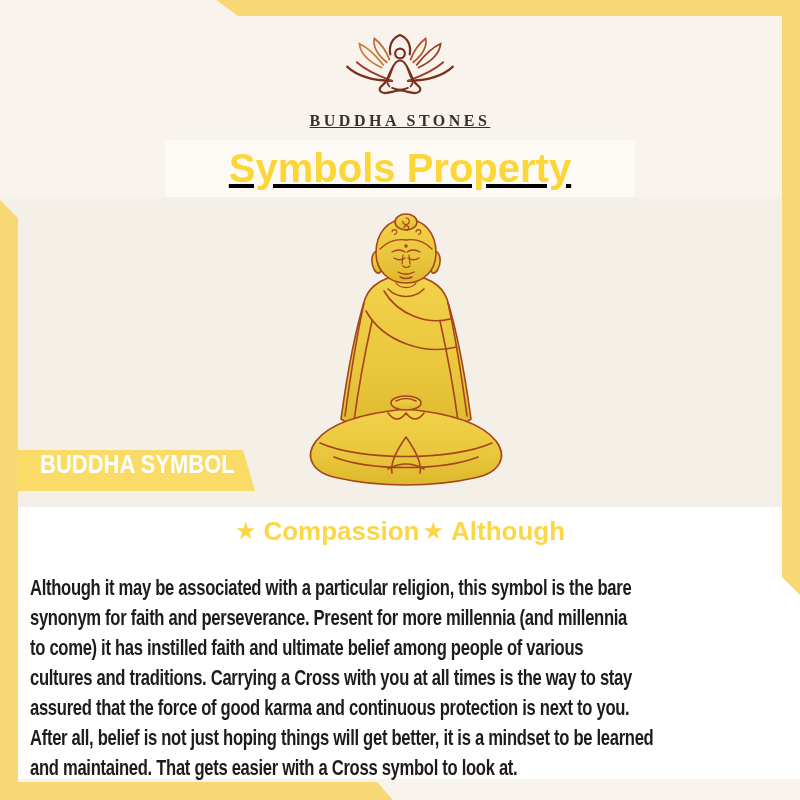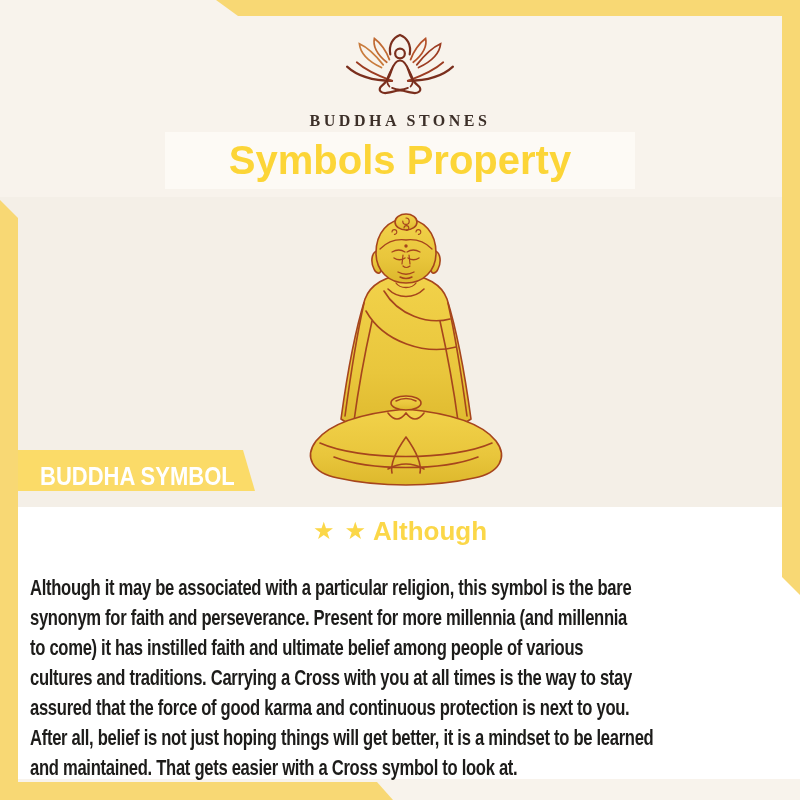--- a/index.html
+++ b/index.html
@@ -28,36 +28,36 @@
   .ribbon-left{left:0;top:200px;width:18px;height:600px;
     clip-path:polygon(0 0,100% 18px,100% 100%,0 100%);}
   .ribbon-bottom{left:0;bottom:0;width:393px;height:18px;
     clip-path:polygon(0 0,calc(100% - 16px) 0,100% 100%,0 100%);}
 
   
   .logo-wrap{position:absolute;left:0;top:22px;width:800px;text-align:center;}
   .logo-svg{display:inline-block;}
   .brand-name{position:absolute;left:0;top:112px;width:800px;text-align:center;
     font-family:"Liberation Serif","DejaVu Serif",serif;font-size:16px;letter-spacing:3.5px;
-    color:#3c2f28;font-weight:600;}
+    color:#3c2f28;font-weight:600;text-decoration:underline;}
 
   
-  .title-panel{position:absolute;left:165px;top:132px;width:470px;height:57px;
-    background:var(--panel-white,#fdfaf5);}
+  .title-panel{position:absolute;left:165px;top:140px;width:470px;height:57px;
+    background:var(--panel-white,#fdfaf5);text-decoration:underline;}
   .page-title{width:100%;height:100%;display:flex;align-items:center;justify-content:center;
     font-size:40px;font-weight:bold;color:var(--title-yellow,#fcd537);letter-spacing:0;}
 
   
   .buddha{position:absolute;left:300px;top:211px;width:212px;height:278px;}
 
   
   .banner{position:absolute;left:18px;top:450px;width:237px;height:41px;
     background:var(--banner-yellow,#fbdb68);
     clip-path:polygon(0 0,calc(100% - 12px) 0,100% 100%,0 100%);
-    display:flex;align-items:flex-end;}
+    display:flex;align-items:flex-start;}
   .banner-label{padding-left:25px;font-size:25px;font-weight:bold;color:var(--banner-text,#fff);
     white-space:nowrap;transform:scaleX(0.88);transform-origin:left center;}
 
   
   .features{position:absolute;left:0;top:511px;width:800px;height:40px;
     display:flex;align-items:center;justify-content:center;
     font-size:26px;font-weight:bold;color:var(--feature-yellow,#fbd748);}
   .feature{display:flex;align-items:center;}
   .star-icon{margin-right:7px;font-size:24px;}
   .feature + .feature{margin-left:3px;}
@@ -159,20 +159,21 @@
     </g>
   </svg>
 
   <div class="banner">
     <span class="banner-label">BUDDHA SYMBOL</span>
   </div>
 
   <div class="features">
     <span class="feature">
       <span class="star-icon">★</span>
+      <span>Compassion</span>
     </span>
     <span class="feature">
       <span class="star-icon">★</span>
       <span>Although</span>
     </span>
   </div>
 
   <div class="description">
     <div class="desc-line">Although it may be associated with a particular religion, this symbol is the bare</div>
     <div class="desc-line">synonym for faith and perseverance. Present for more millennia (and millennia</div>

